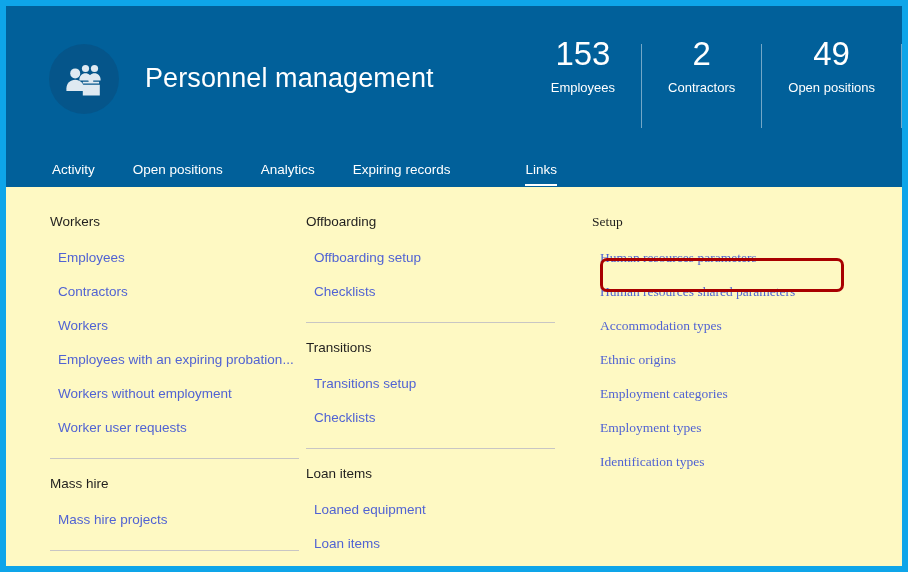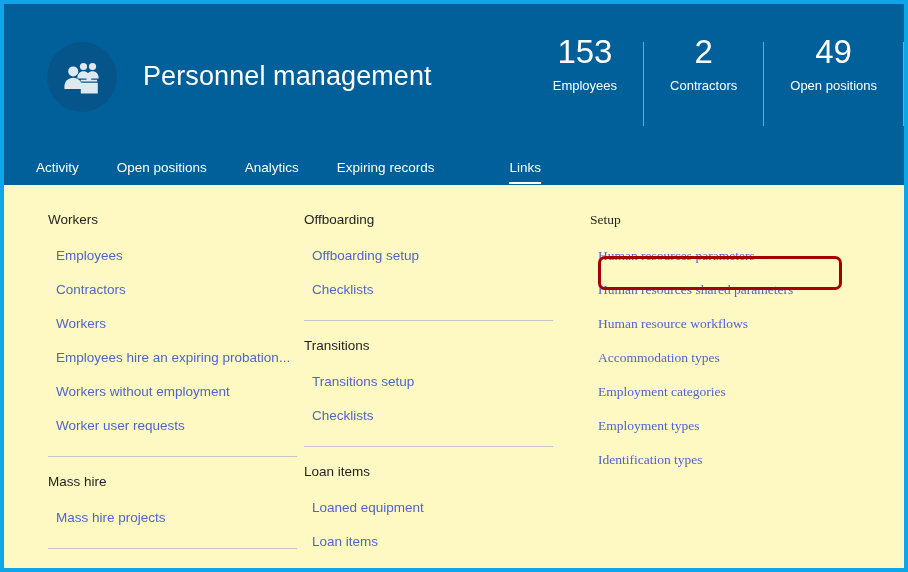--- a/index.html
+++ b/index.html
@@ -11,21 +11,21 @@
     background: #ffffff;
     font-family: "Liberation Sans", sans-serif;
     -webkit-font-smoothing: antialiased;
   }
 
   #app {
     position: relative;
     width: 908px;
     height: 572px;
     overflow: hidden;
-    border: 4px solid #0ea5e9;
+    border: 6px solid #0ea5e9;
     background: #faf9f8;
   }
 
   
   .header {
     position: relative;
     width: 100%;
     height: 181px;
     background: #01609a;
     overflow: hidden;
@@ -103,21 +103,21 @@
     margin-top: 10px;
   }
 
   
   .tabs {
     position: absolute;
     left: 0;
     bottom: 0;
     display: flex;
     align-items: flex-end;
-    padding-left: 32px;
+    padding-left: 46px;
     height: 36px;
   }
 
   .tab {
     position: relative;
     color: #ffffff;
     font-size: 13.5px;
     line-height: 16px;
     padding: 0 0 9px 0;
     margin-right: 38px;
@@ -257,21 +257,21 @@
   </div>
 
   <div class="content">
 
     <div class="col col-1">
       <div class="group">
         <div class="group-title">Workers</div>
         <a class="link">Employees</a>
         <a class="link">Contractors</a>
         <a class="link">Workers</a>
-        <a class="link">Employees hire an expiring probation...</a>
+        <a class="link">Employees with an expiring probation...</a>
         <a class="link">Workers without employment</a>
         <a class="link">Worker user requests</a>
       </div>
       <div class="divider"></div>
 
       <div class="group">
         <div class="group-title">Mass hire</div>
         <a class="link">Mass hire projects</a>
       </div>
       <div class="divider"></div>
@@ -297,22 +297,22 @@
         <a class="link">Loaned equipment</a>
         <a class="link">Loan items</a>
       </div>
     </div>
 
     <div class="col col-3">
       <div class="group">
         <div class="group-title">Setup</div>
         <a class="link">Human resources parameters</a>
         <a class="link">Human resources shared parameters</a>
-        <a class="link">Human resource workflows</a>
         <a class="link">Accommodation types</a>
+        <a class="link">Ethnic origins</a>
         <a class="link">Employment categories</a>
         <a class="link">Employment types</a>
         <a class="link">Identification types</a>
       </div>
     </div>
 
   </div>
 
   <div class="highlight-box"></div>
 

